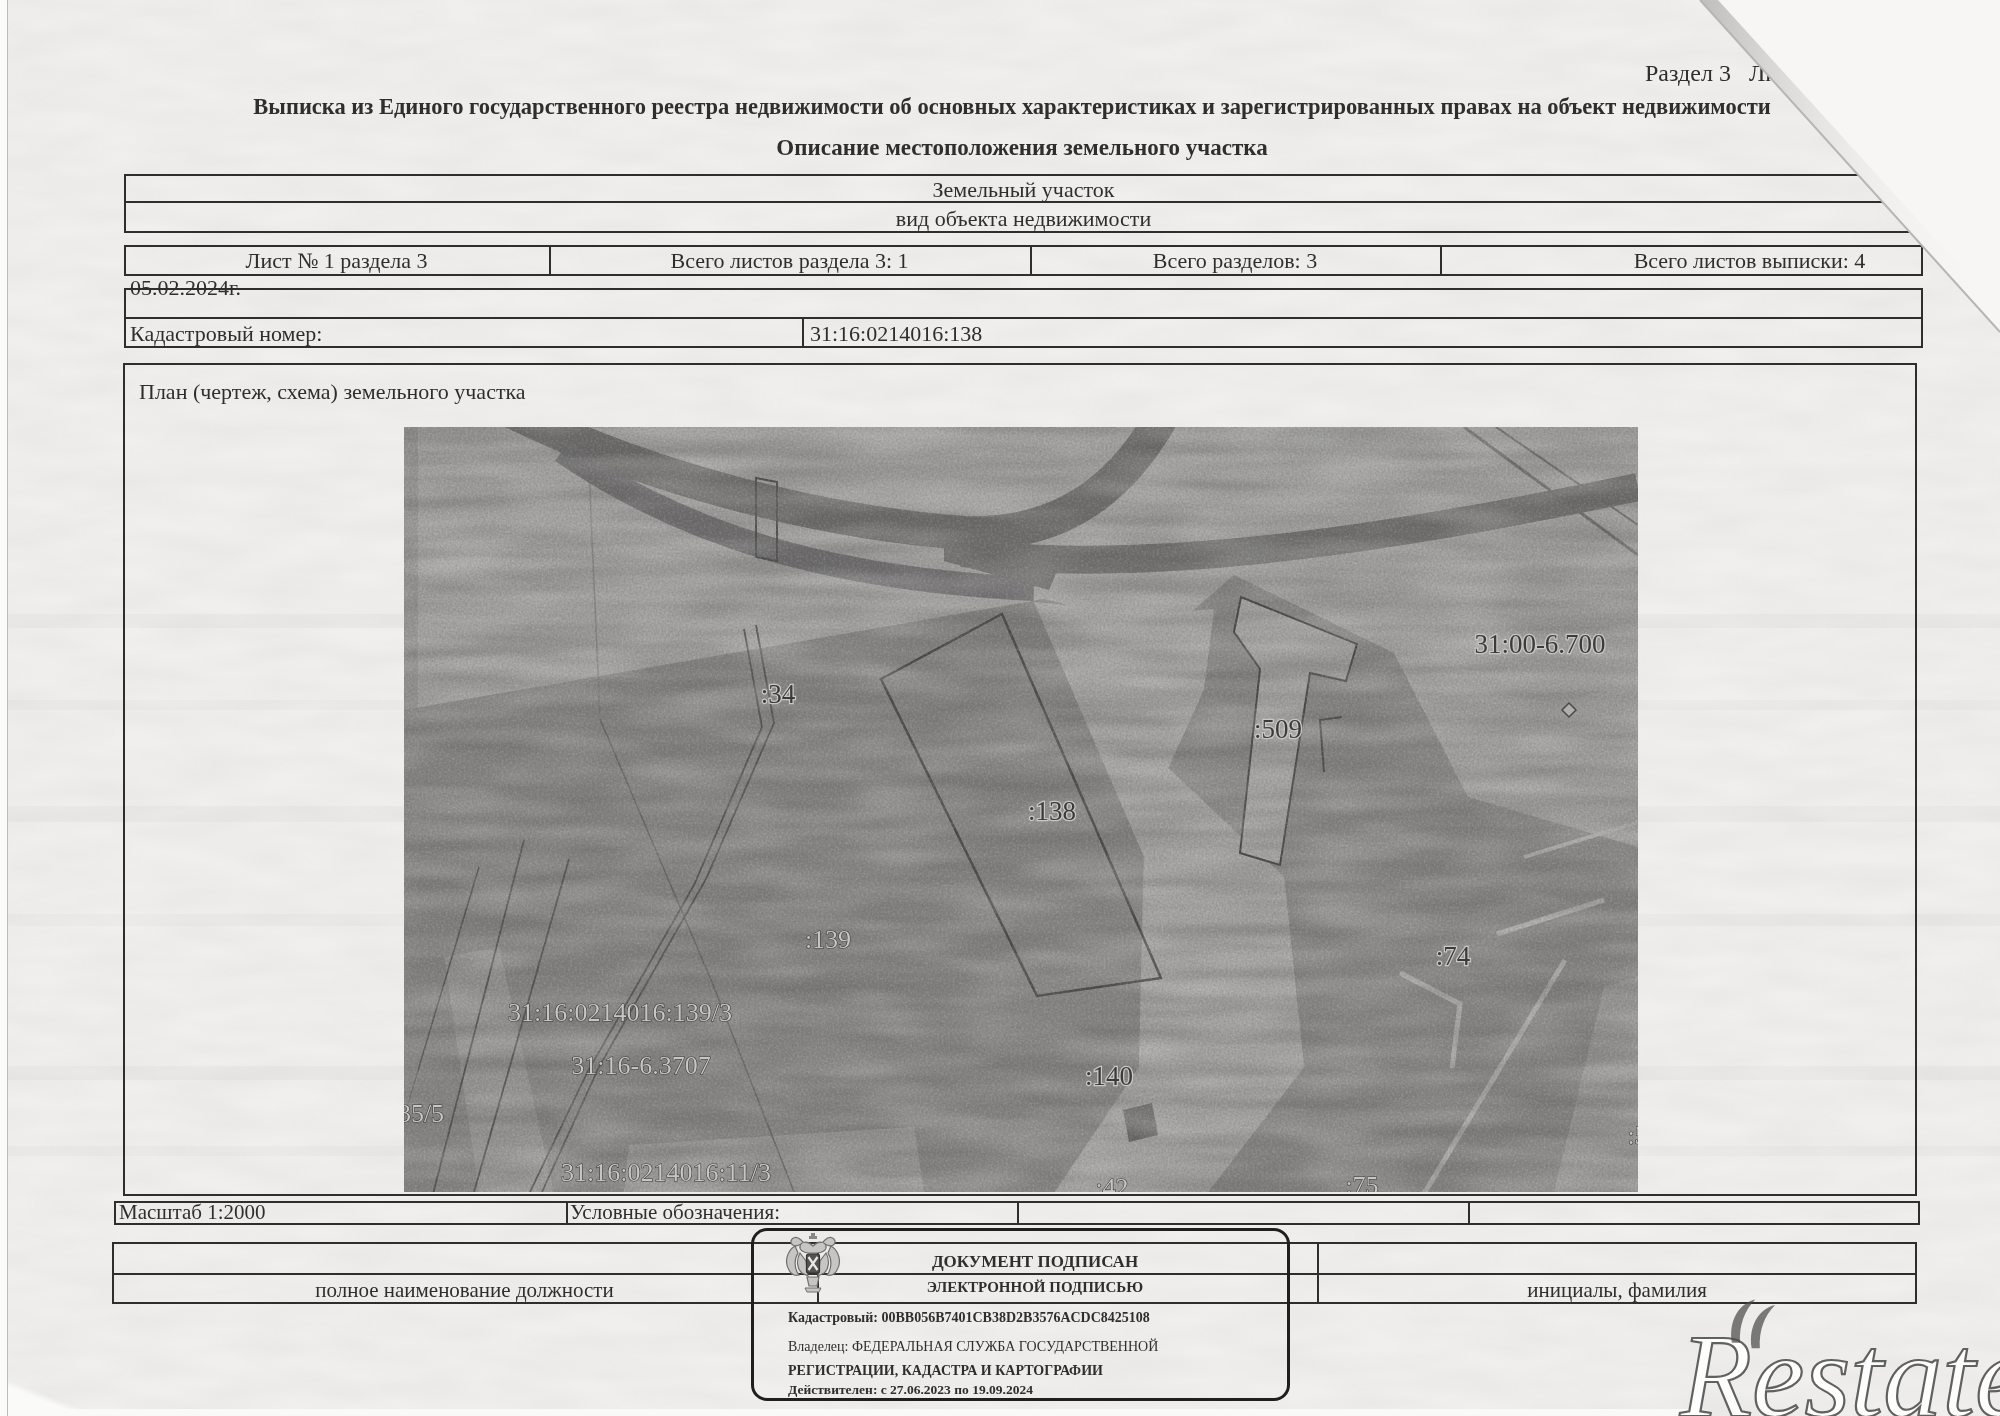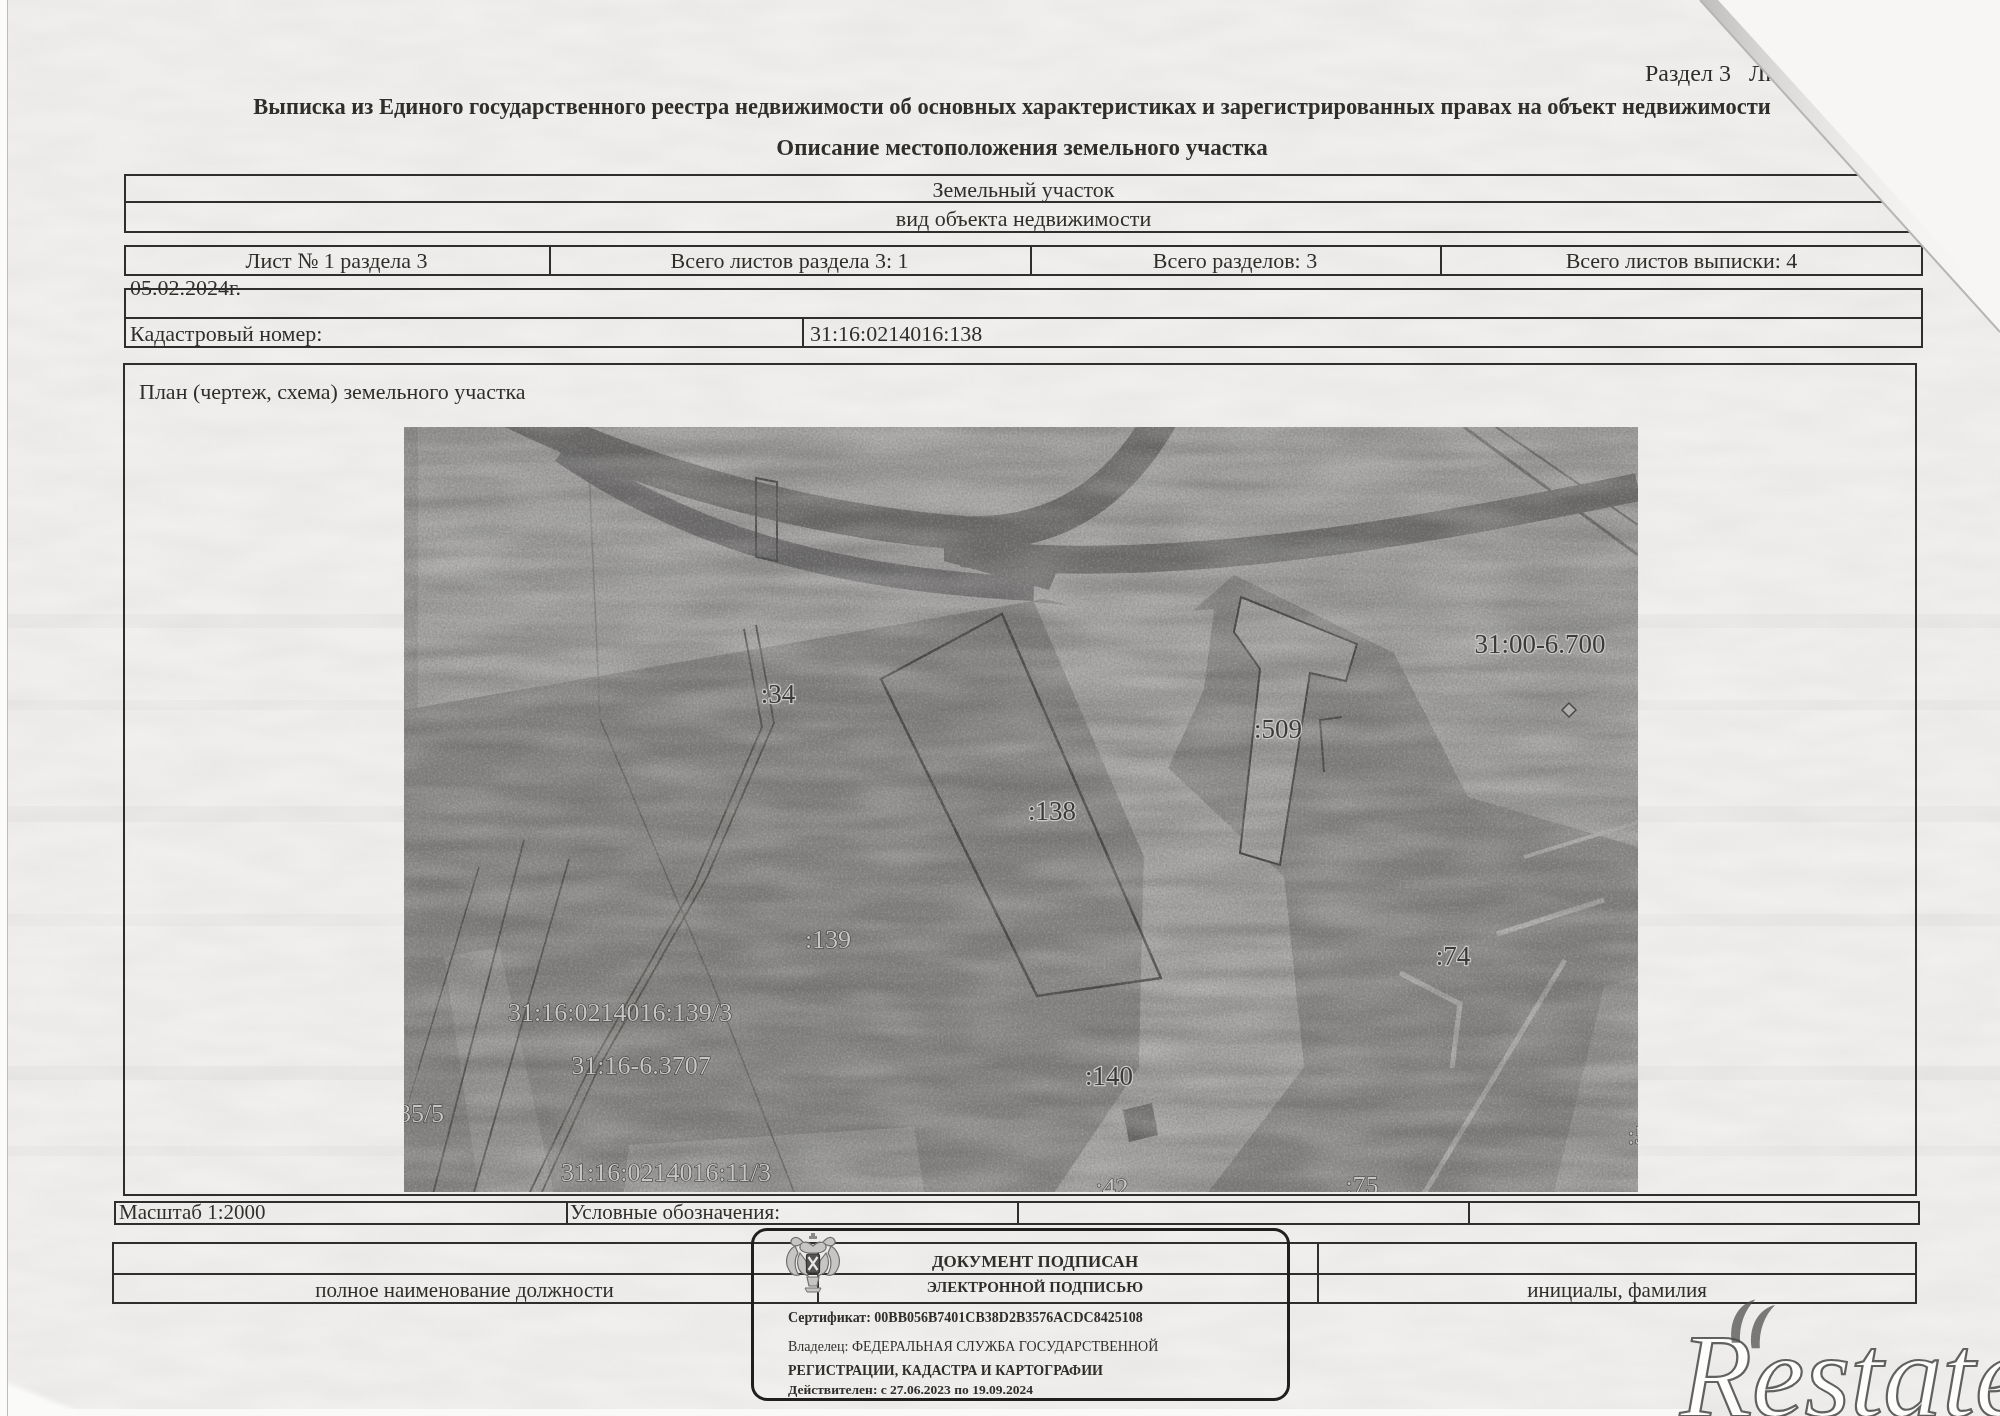--- a/index.html
+++ b/index.html
@@ -52,21 +52,21 @@
 <div class="abs" style="left:549px;top:245px;width:2px;height:31px;background:#2e2e2c;"></div>
 <div class="abs" style="left:1030px;top:245px;width:2px;height:31px;background:#2e2e2c;"></div>
 <div class="abs" style="left:1440px;top:245px;width:2px;height:31px;background:#2e2e2c;"></div>
 
 <div class="txt ctr" style="left:124px;top:248px;width:425px;font-size:22px;">Лист № 1 раздела 3</div>
 
 <div class="txt ctr" style="left:549px;top:248px;width:481px;font-size:22px;">Всего листов раздела 3: 1</div>
 
 <div class="txt ctr" style="left:1030px;top:248px;width:410px;font-size:22px;">Всего разделов: 3</div>
 
-<div class="txt ctr" style="left:1440px;top:248px;width:483px;font-size:22px;">Всего листов выписки: 4</div>
+<div class="txt ctr" style="left:1508px;top:248px;width:483px;font-size:22px;">Всего листов выписки: 4</div>
 
 <div class="cell tborder" style="left:124px;top:288px;width:1799px;height:60px;"></div>
 <div class="abs" style="left:124px;top:317px;width:1799px;height:2px;background:#2e2e2c;"></div>
 
 <div class="txt" style="left:130px;top:275px;font-size:22px;">05.02.2024г.</div>
 
 <div class="txt" style="left:130px;top:321px;font-size:22px;">Кадастровый номер:</div>
 <div class="abs" style="left:802px;top:319px;width:2px;height:29px;background:#2e2e2c;"></div>
 
 <div class="txt" style="left:810px;top:321px;font-size:22px;">31:16:0214016:138</div>
@@ -228,21 +228,21 @@
   </g>
   <path d="M29,2 L33,2 L33,5 L29,5 Z M27,5 L35,5 L35,8 L27,8 Z" fill="#8a8886"></path>
   <rect x="24.5" y="23" width="13" height="19" rx="2" fill="#555351"></rect>
   <path d="M26.5,26 L35.5,39 M35.5,26 L26.5,39" stroke="#e8e8e6" stroke-width="2.2"></path>
   <rect x="24.5" y="23" width="13" height="19" rx="2" fill="none" stroke="#333331" stroke-width="1.2"></rect>
 </svg>
 
 <div class="txt ctr" style="left:870px;top:1252px;width:330px;font-size:17px;font-weight:bold;">ДОКУМЕНТ ПОДПИСАН</div>
 <div class="txt ctr" style="left:870px;top:1279px;width:330px;font-size:15px;font-weight:bold;">ЭЛЕКТРОННОЙ ПОДПИСЬЮ</div>
 
-<div class="txt" style="left:788px;top:1310px;font-size:14px;font-weight:bold;">Сертификат: 00BB056B7401CB38D2B3576ACDC8425108</div>
+<div class="txt" style="left:788px;top:1310px;font-size:14px;font-weight:bold;">Кадастровый: 00BB056B7401CB38D2B3576ACDC8425108</div>
 <div class="txt" style="left:788px;top:1339px;font-size:14px;font-weight:normal;">Владелец: ФЕДЕРАЛЬНАЯ СЛУЖБА ГОСУДАРСТВЕННОЙ</div>
 <div class="txt" style="left:788px;top:1363px;font-size:14px;font-weight:bold;">РЕГИСТРАЦИИ, КАДАСТРА И КАРТОГРАФИИ</div>
 <div class="txt" style="left:788px;top:1382px;font-size:13.5px;font-weight:bold;">Действителен: с 27.06.2023 по 19.09.2024</div>
 
 <div class="txt" style="left:1680px;top:1318px;font-size:118px;font-style:italic;line-height:1;color:rgba(255,255,255,0.9);-webkit-text-stroke:2.2px rgba(70,70,68,0.85);letter-spacing:0px;">Restate</div>
 
 <svg class="abs" style="left:1726px;top:1296px;" width="64" height="54" viewBox="0 0 70 60">
   <path d="M6,52 C2,28 14,8 32,4 C20,16 14,32 15,52 Z" fill="rgba(75,75,73,0.72)"></path>
   <path d="M28,58 C24,34 36,14 54,10 C42,22 36,38 37,58 Z" fill="rgba(75,75,73,0.72)"></path>
 </svg>

